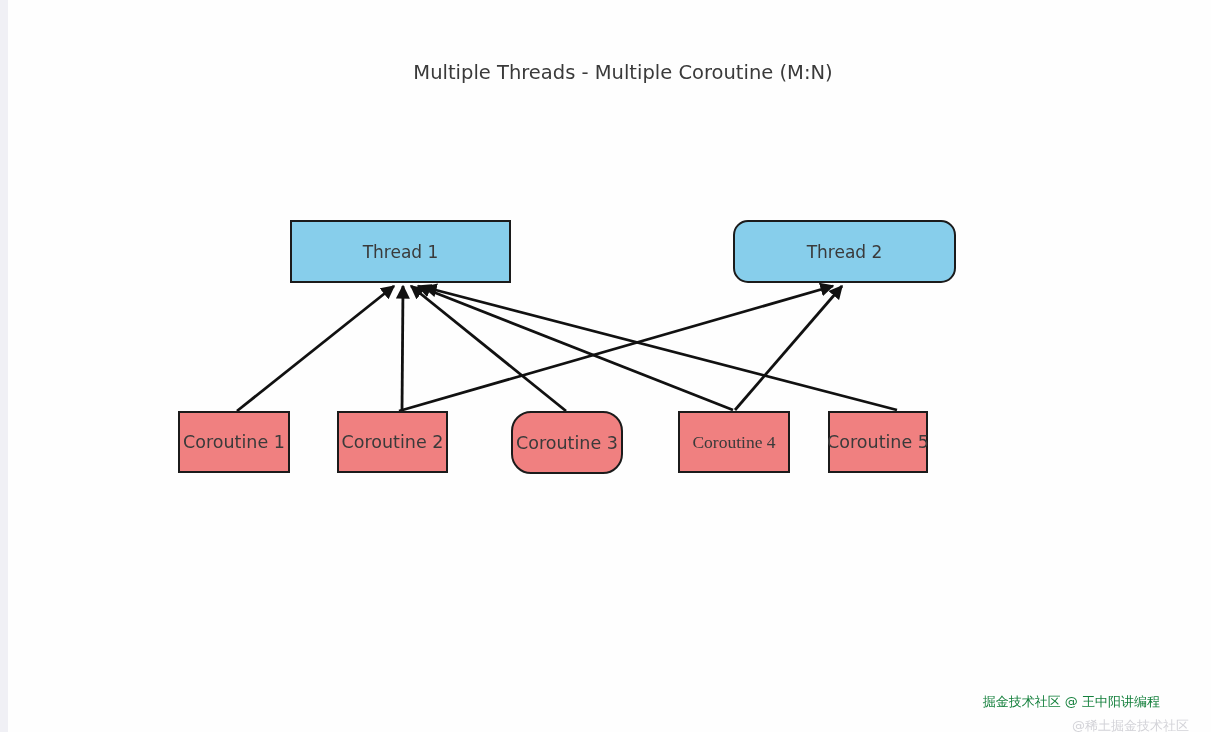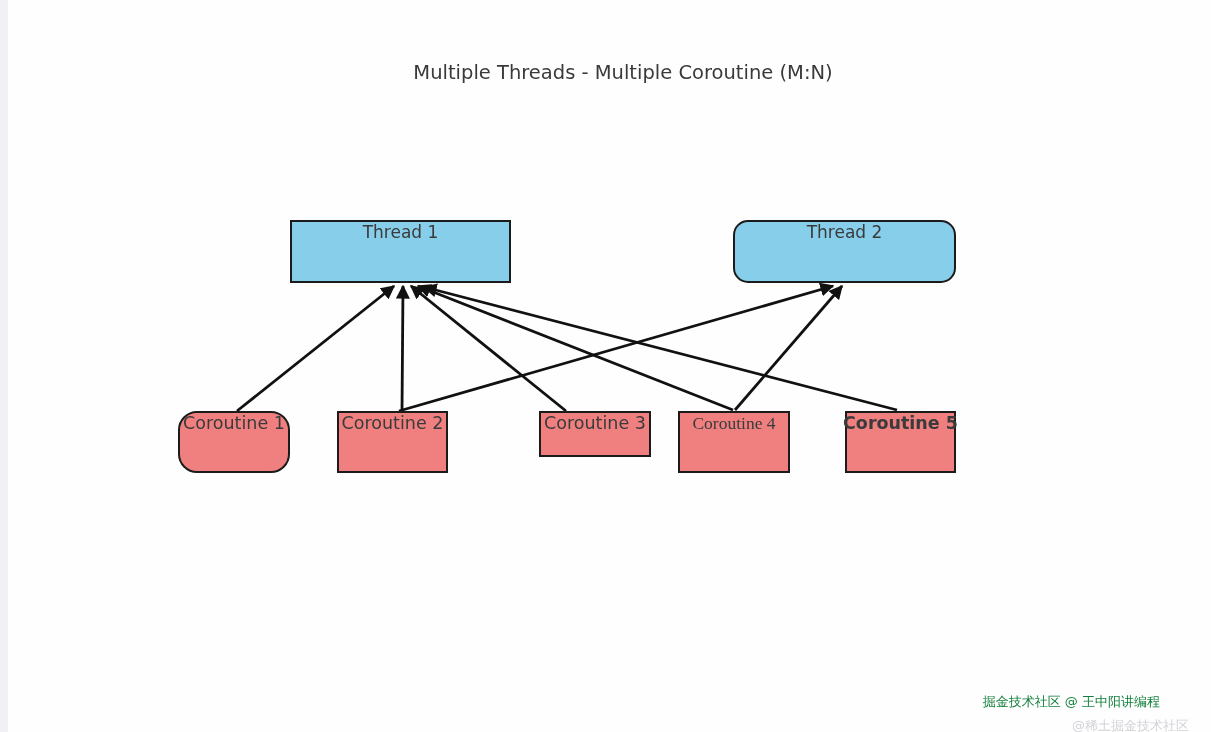--- a/index.html
+++ b/index.html
@@ -25,34 +25,34 @@
   }
   .edge-layer {
     position: absolute; left: 0; top: 0;
     width: 1211px; height: 732px;
   }
   .node {
     position: absolute;
     box-sizing: border-box;
     border: 2px solid #1b1b1b;
     display: flex;
-    align-items: flex-start;
+    align-items: center;
     justify-content: center;
     color: #3a3a3a;
     white-space: nowrap;
   }
   .node.thread { background: #87CEEB; font-size: 17px; }
   .node.coroutine { background: #F08080; font-size: 17.5px; }
   #t1 { left: 290px; top: 220px; width: 221px; height: 63px; }
   #t2 { left: 733px; top: 220px; width: 223px; height: 63px; border-radius: 15px; }
-  #c1 { left: 178px; top: 411px; width: 112px; height: 62px; border-radius: 19px; }
+  #c1 { left: 178px; top: 411px; width: 112px; height: 62px; }
   #c2 { left: 337px; top: 411px; width: 111px; height: 62px; }
-  #c3 { left: 539px; top: 411px; width: 112px; height: 46px; }
+  #c3 { left: 511px; top: 411px; width: 112px; height: 63px; border-radius: 20px; }
   #c4 { left: 678px; top: 411px; width: 112px; height: 62px; font-family: Liberation Serif, serif; }
-  #c5 { left: 845px; top: 411px; width: 111px; height: 62px; font-weight: bold; }
+  #c5 { left: 828px; top: 411px; width: 100px; height: 62px; }
   .watermark-primary {
     position: absolute;
     top: 693px; right: 51px;
     font-size: 13px;
     color: #15803d;
   }
   .watermark-secondary {
     position: absolute;
     top: 717px; right: 22px;
     font-size: 13px;

